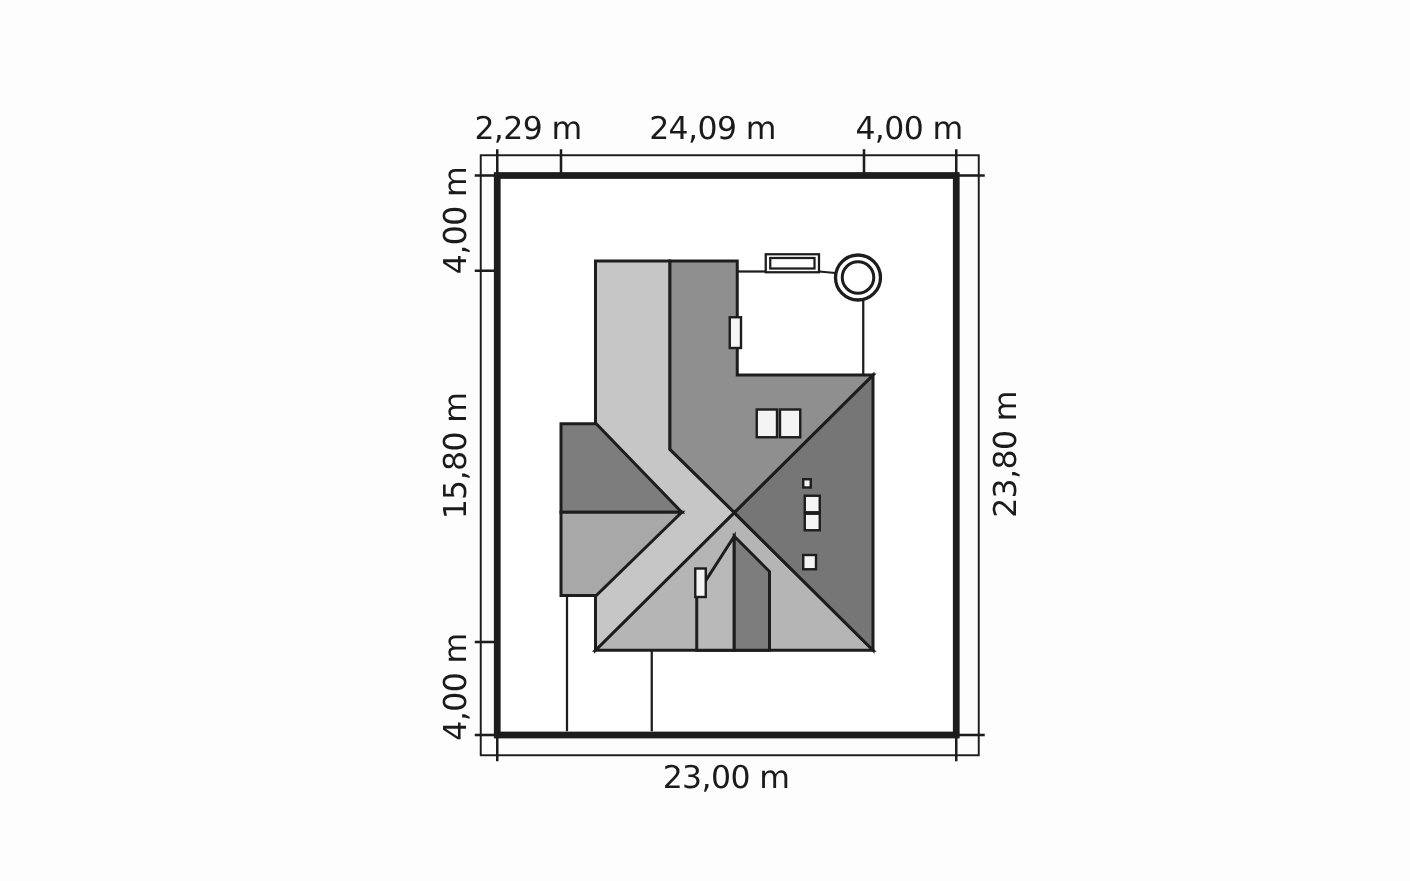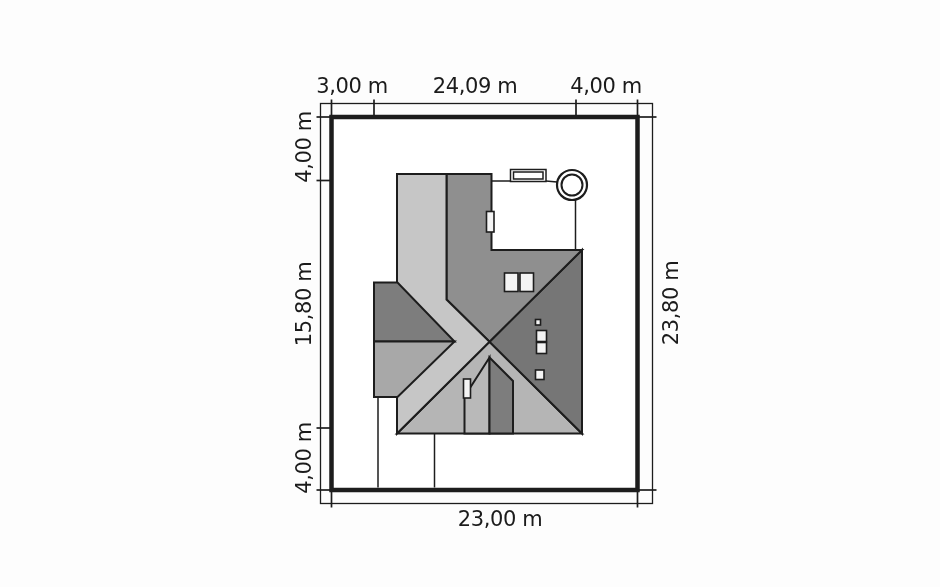--- a/index.html
+++ b/index.html
@@ -84,24 +84,24 @@
       <circle cx="572" cy="185" r="15" stroke-width="2.2" fill="#ffffff"></circle>
       <circle cx="572" cy="185" r="10.5" stroke-width="2" fill="none"></circle>
     </g>
 
     <g fill="none" stroke-width="1.5" stroke="#1d1d1d">
       <line x1="378" y1="397" x2="378" y2="487.5"></line>
       <line x1="434.5" y1="433.5" x2="434.5" y2="487.5"></line>
     </g>
   </svg>
 
-  <div class="dim-label" style="left:352px;top:86px;">3,00 m</div>
+  <div class="dim-label" style="left:352px;top:86px;">2,29 m</div>
   <div class="dim-label" style="left:475px;top:86px;">24,09 m</div>
   <div class="dim-label" style="left:606px;top:86px;">4,00 m</div>
 
   <div class="dim-label rot" style="left:304px;top:147px;">4,00 m</div>
   <div class="dim-label rot" style="left:304px;top:304px;">15,80 m</div>
   <div class="dim-label rot" style="left:304px;top:458px;">4,00 m</div>
 
   <div class="dim-label rot" style="left:671px;top:303px;">23,80 m</div>
 
-  <div class="dim-label" style="left:500px;top:519px;">23,00 m</div>
+  <div class="dim-label" style="left:484px;top:519px;">23,00 m</div>
 </div>
 
 </body></html>

